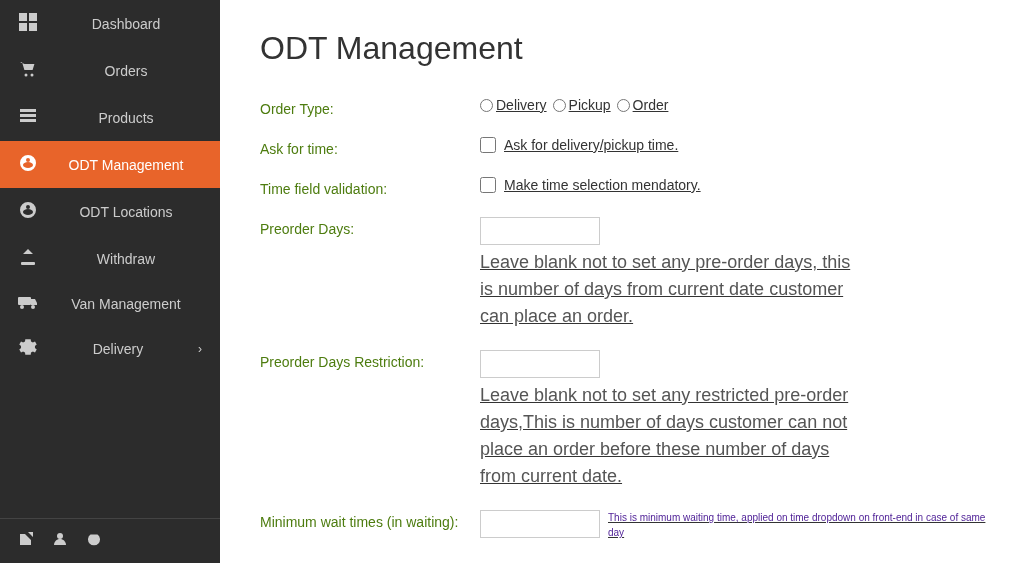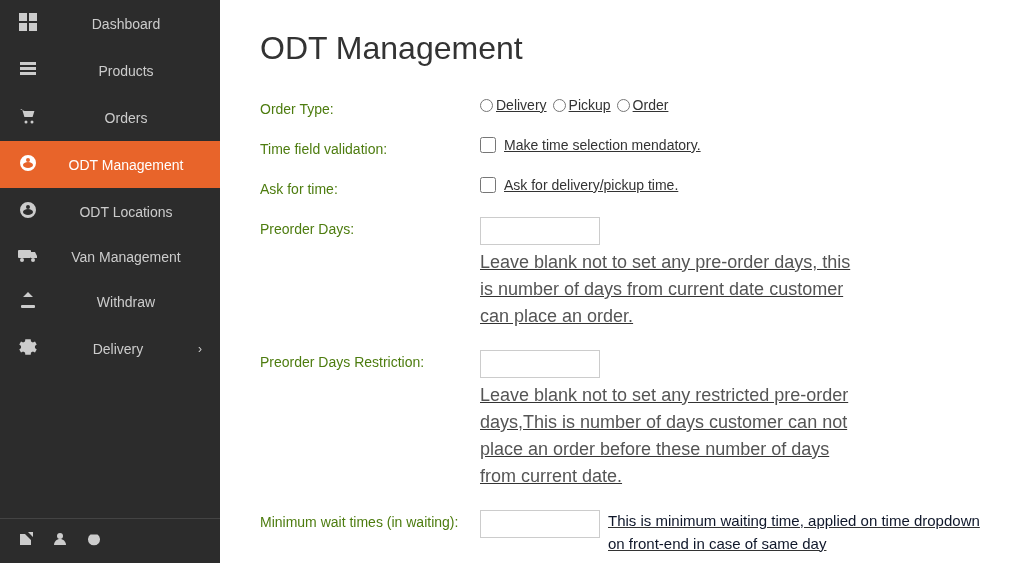--- a/index.html
+++ b/index.html
@@ -116,22 +116,22 @@
     .input-text {
       border: 1px solid #ccc;
       padding: 5px 8px;
       font-size: 14px;
       width: 120px;
       outline: none;
       margin-right: 8px;
     }
 
     .help-text {
-      font-size: 15px;
-      color: #0f172a;
+      font-size: 10px;
+      color: #4c1d95;
       line-height: 1.5;
     }
 
     .input-line {
       display: flex;
       align-items: flex-start;
     }
 
     .help-block {
       margin-top: 4px;
@@ -152,72 +152,72 @@
           <rect x="10" y="0" width="8" height="8"></rect>
         <rect x="0" y="10" width="8" height="8"></rect>
           <rect x="10" y="10" width="8" height="8"></rect>
       </svg>
     </span>
     <span class="label">Dashboard</span>
   </div>
   <div class="sidebar-item">
     <span class="icon">
       <svg width="18" height="18" viewBox="0 0 18 18" fill="currentColor">
+        <path d="M1 2h2l2.4 8h8.2l1.8-6H5.5"></path>
+        <circle cx="7" cy="15" r="1.5"></circle>
+          <circle cx="13" cy="15" r="1.5"></circle>
+      </svg>
+    </span>
+    <span class="label">Orders</span>
+  </div>
+  <div class="sidebar-item">
+    <span class="icon">
+      <svg width="18" height="18" viewBox="0 0 18 18" fill="currentColor">
         <rect x="1" y="2" width="16" height="3"></rect>
           <rect x="1" y="7" width="16" height="3"></rect>
           <rect x="1" y="12" width="16" height="3"></rect>
       </svg>
     </span>
     <span class="label">Products</span>
   </div>
-  <div class="sidebar-item">
-    <span class="icon">
-      <svg width="18" height="18" viewBox="0 0 18 18" fill="currentColor">
-        <path d="M1 2h2l2.4 8h8.2l1.8-6H5.5"></path>
-        <circle cx="7" cy="15" r="1.5"></circle>
-          <circle cx="13" cy="15" r="1.5"></circle>
-      </svg>
-    </span>
-    <span class="label">Orders</span>
-  </div>
   <div class="sidebar-item active">
     <span class="icon">
       <svg width="18" height="18" viewBox="0 0 18 18" fill="currentColor">
         <path d="M9 1a8 8 0 100 16A8 8 0 009 1zm0 3a2 2 0 110 4 2 2 0 010-4zm0 10c-2.67 0-5-1.34-5-3 0-1.66 2.33-3 5-3s5 1.34 5 3c0 1.66-2.33 3-5 3z"></path>
       </svg>
     </span>
     <span class="label">ODT Management</span>
   </div>
   <div class="sidebar-item">
     <span class="icon">
       <svg width="18" height="18" viewBox="0 0 18 18" fill="currentColor">
         <path d="M9 1a8 8 0 100 16A8 8 0 009 1zm0 3a2 2 0 110 4 2 2 0 010-4zm0 10c-2.67 0-5-1.34-5-3 0-1.66 2.33-3 5-3s5 1.34 5 3c0 1.66-2.33 3-5 3z"></path>
       </svg>
     </span>
     <span class="label">ODT Locations</span>
+  </div>
+  <div class="sidebar-item">
+    <span class="icon">
+      <svg width="18" height="18" viewBox="0 0 18 18" fill="currentColor">
+        <path d="M9 1v10M4 6l5-5 5 5"></path>
+        <rect x="2" y="14" width="14" height="3" rx="1"></rect>
+      </svg>
+    </span>
+    <span class="label">Withdraw</span>
   </div>
   <div class="sidebar-item">
     <span class="icon">
       <svg width="20" height="14" viewBox="0 0 20 14" fill="currentColor">
         <rect x="0" y="2" width="13" height="8" rx="1"></rect>
         <path d="M13 4h4l2 4v2h-6V4z"></path>
         <circle cx="4" cy="12" r="2"></circle>
           <circle cx="15" cy="12" r="2"></circle>
       </svg>
     </span>
     <span class="label">Van Management</span>
-  </div>
-  <div class="sidebar-item">
-    <span class="icon">
-      <svg width="18" height="18" viewBox="0 0 18 18" fill="currentColor">
-        <path d="M9 1v10M4 6l5-5 5 5"></path>
-        <rect x="2" y="14" width="14" height="3" rx="1"></rect>
-      </svg>
-    </span>
-    <span class="label">Withdraw</span>
   </div>
   <div class="sidebar-item">
     <span class="icon">
       <svg width="18" height="18" viewBox="0 0 18 18" fill="currentColor">
         <path d="M9 6a3 3 0 100 6 3 3 0 000-6zm7 3c0-.34-.03-.67-.08-1l1.8-1.4-1.72-3-2.1.84A7 7 0 0012 3.5l-.3-2.2H6.3L6 3.5a7 7 0 00-1.9.94l-2.1-.84-1.72 3 1.8 1.4A7 7 0 002 9c0 .34.03.67.08 1L.28 11.4l1.72 3 2.1-.84c.57.37 1.2.67 1.9.94l.3 2.2h5.4l.3-2.2c.7-.27 1.33-.57 1.9-.94l2.1.84 1.72-3-1.8-1.4c.05-.33.08-.66.08-1z"></path>
       </svg>
     </span>
     <span class="label">Delivery</span>
     <span class="chevron">›</span>
   </div>
@@ -261,35 +261,35 @@
           </label>
           <label class="radio-option">
             <input type="radio" name="order_type" style="">
             <span>Order</span>
           </label>
         </div>
       </div>
     </div>
 
     <div class="form-row">
+      <div class="form-label">Ask for time:</div>
+      <div class="form-value">
+        <label class="checkbox-row">
+          <input type="checkbox" style="">
+          <span>Ask for delivery/pickup time.</span>
+        </label>
+      </div>
+    </div>
+
+    <div class="form-row">
       <div class="form-label">Time field validation:</div>
       <div class="form-value">
         <label class="checkbox-row">
           <input type="checkbox" style="">
           <span>Make time selection mendatory.</span>
-        </label>
-      </div>
-    </div>
-
-    <div class="form-row">
-      <div class="form-label">Ask for time:</div>
-      <div class="form-value">
-        <label class="checkbox-row">
-          <input type="checkbox" style="">
-          <span>Ask for delivery/pickup time.</span>
         </label>
       </div>
     </div>
 
     <div class="form-row">
       <div class="form-label">Preorder Days:</div>
       <div class="form-value">
         <div class="input-line">
           <input type="text" class="input-text" style="">
           <span class="help-text"></span>

